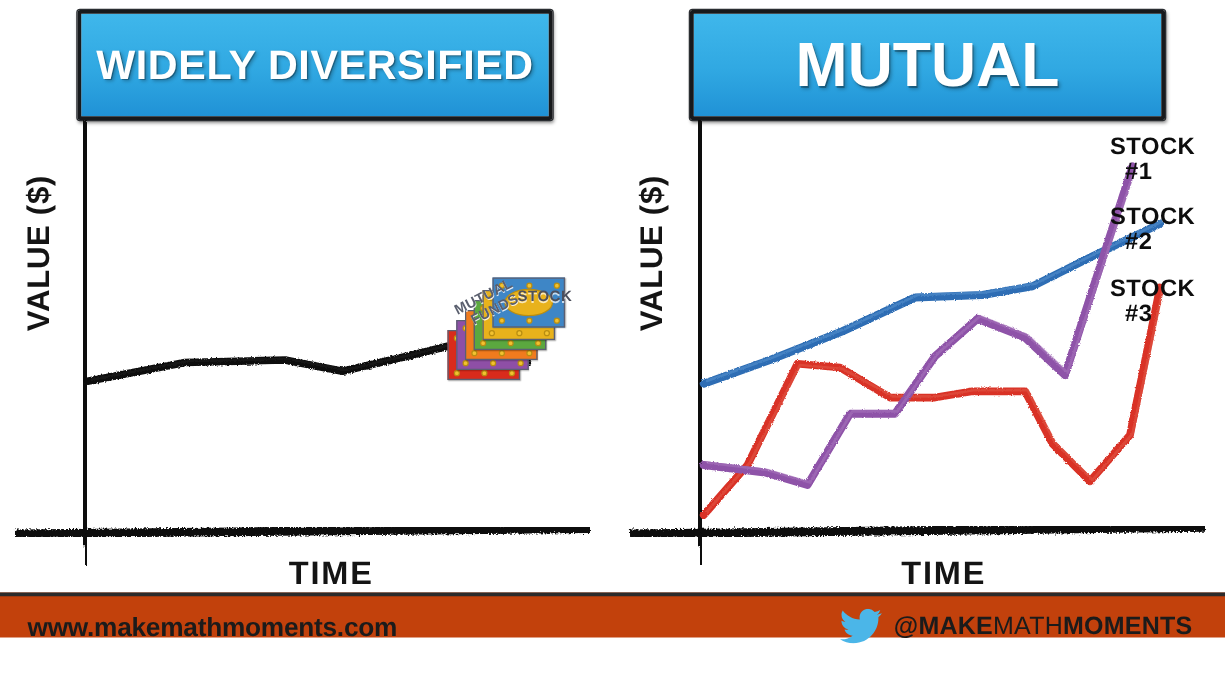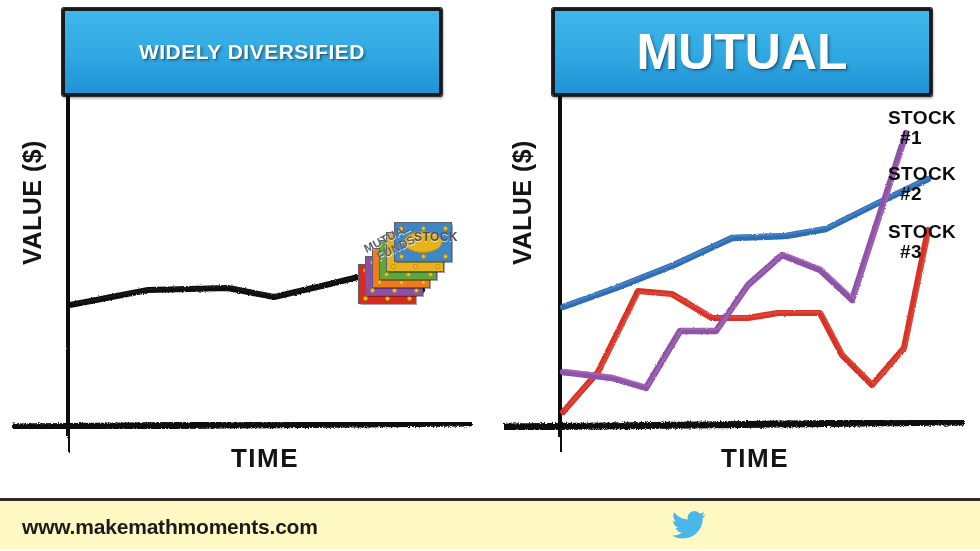--- a/index.html
+++ b/index.html
@@ -35,21 +35,21 @@
     text-align: center;
   }
   .banner-text {
     color: #ffffff;
     font-weight: bold;
     letter-spacing: .5px;
     line-height: 1.02;
     text-shadow: 1px 1px 0 rgba(0,0,0,.25), 2px 2px 3px rgba(0,0,0,.28);
     padding: 0 8px;
   }
-  #banner-left  .banner-text { font-size: 21px; text-align: center; }
+  #banner-left  .banner-text { font-size: 33px; text-align: center; }
   #banner-right .banner-text { font-size: 50px; letter-spacing: 0px; }
 
   
   .axes { position: absolute; left: 0; top: 0; width: 490px; height: 497px; }
   .axes svg { display: block; }
 
   
   .ylabel {
     position: absolute;
     left: -38px; top: 188px;
@@ -124,23 +124,23 @@
     font-size: 12px; font-weight: bold;
     color: #4c4f5c;
     letter-spacing: .4px;
     text-shadow: 0 1px 0 rgba(255,255,255,.7);
     pointer-events: none;
   }
 
   
   #footer {
     position: absolute;
-    left: 0; top: 498px;
-    width: 980px; height: 51px;
-    background: #fef9c3;
+    left: 0; top: 474px;
+    width: 980px; height: 36px;
+    background: #c2410c;
     border-top: 3px solid #2b2b2b;
   }
   #footer-url {
     position: absolute;
     left: 22px; top: 14px;
     font-size: 21px; font-weight: bold; color: #1b1b1b;
     letter-spacing: -.2px;
   }
   #footer-social {
     position: absolute;
@@ -329,16 +329,19 @@
       <span class="sub">#3</span>
     </div>
   </div>
 
   <div id="footer">
     <div id="footer-url">www.makemathmoments.com</div>
     <div id="footer-social">
       <svg id="twitter-bird" width="34" height="28" viewBox="0 0 34 28">
         <path d="M33.5 3.6c-1.25.55-2.6.93-4.02 1.1A6.3 6.3 0 0 0 32.2.9c-1.35.8-2.85 1.38-4.45 1.7A6.98 6.98 0 0 0 22.64 0c-3.86 0-6.99 3.1-6.99 6.93 0 .54.06 1.07.18 1.58C10.04 8.22 5.32 5.5 2.16 1.3a6.86 6.86 0 0 0-.95 3.48c0 2.4 1.24 4.52 3.12 5.76a7.05 7.05 0 0 1-3.17-.86v.09c0 3.36 2.41 6.16 5.6 6.8a7.1 7.1 0 0 1-3.16.12c.89 2.75 3.48 4.76 6.55 4.82A14.05 14.05 0 0 1 0 24.38 19.9 19.9 0 0 0 10.7 27.5c12.86 0 20.03-10.56 20.03-19.72l-.02-.9A14 14 0 0 0 33.5 3.6z" fill="#4BB6E8"></path>
       </svg>
+      <div id="footer-handle">
+        <b>@MAKE</b><i>MATH</i><b>MOMENTS</b>
+      </div>
     </div>
   </div>
 
 </div>
 
 </body></html>

